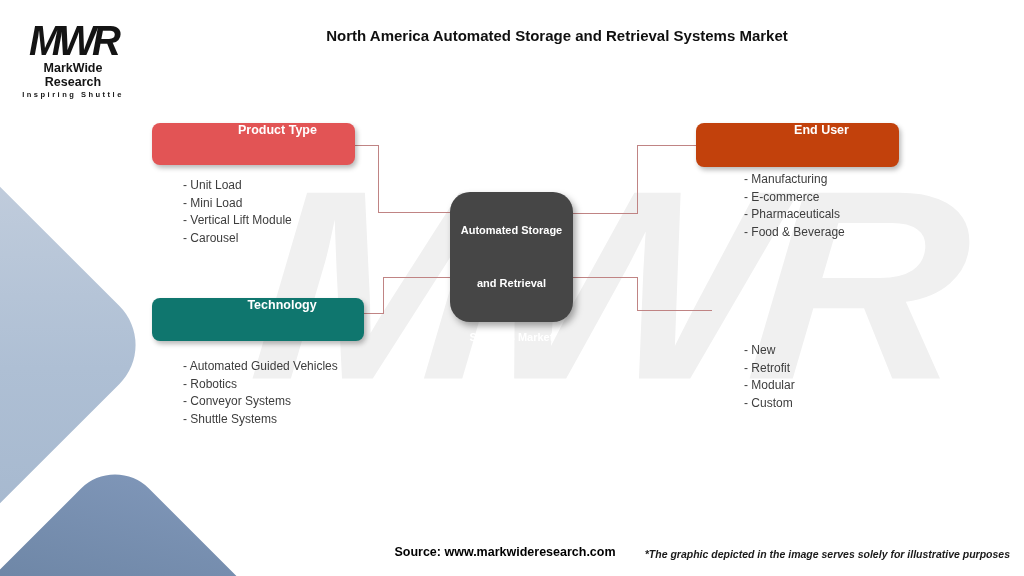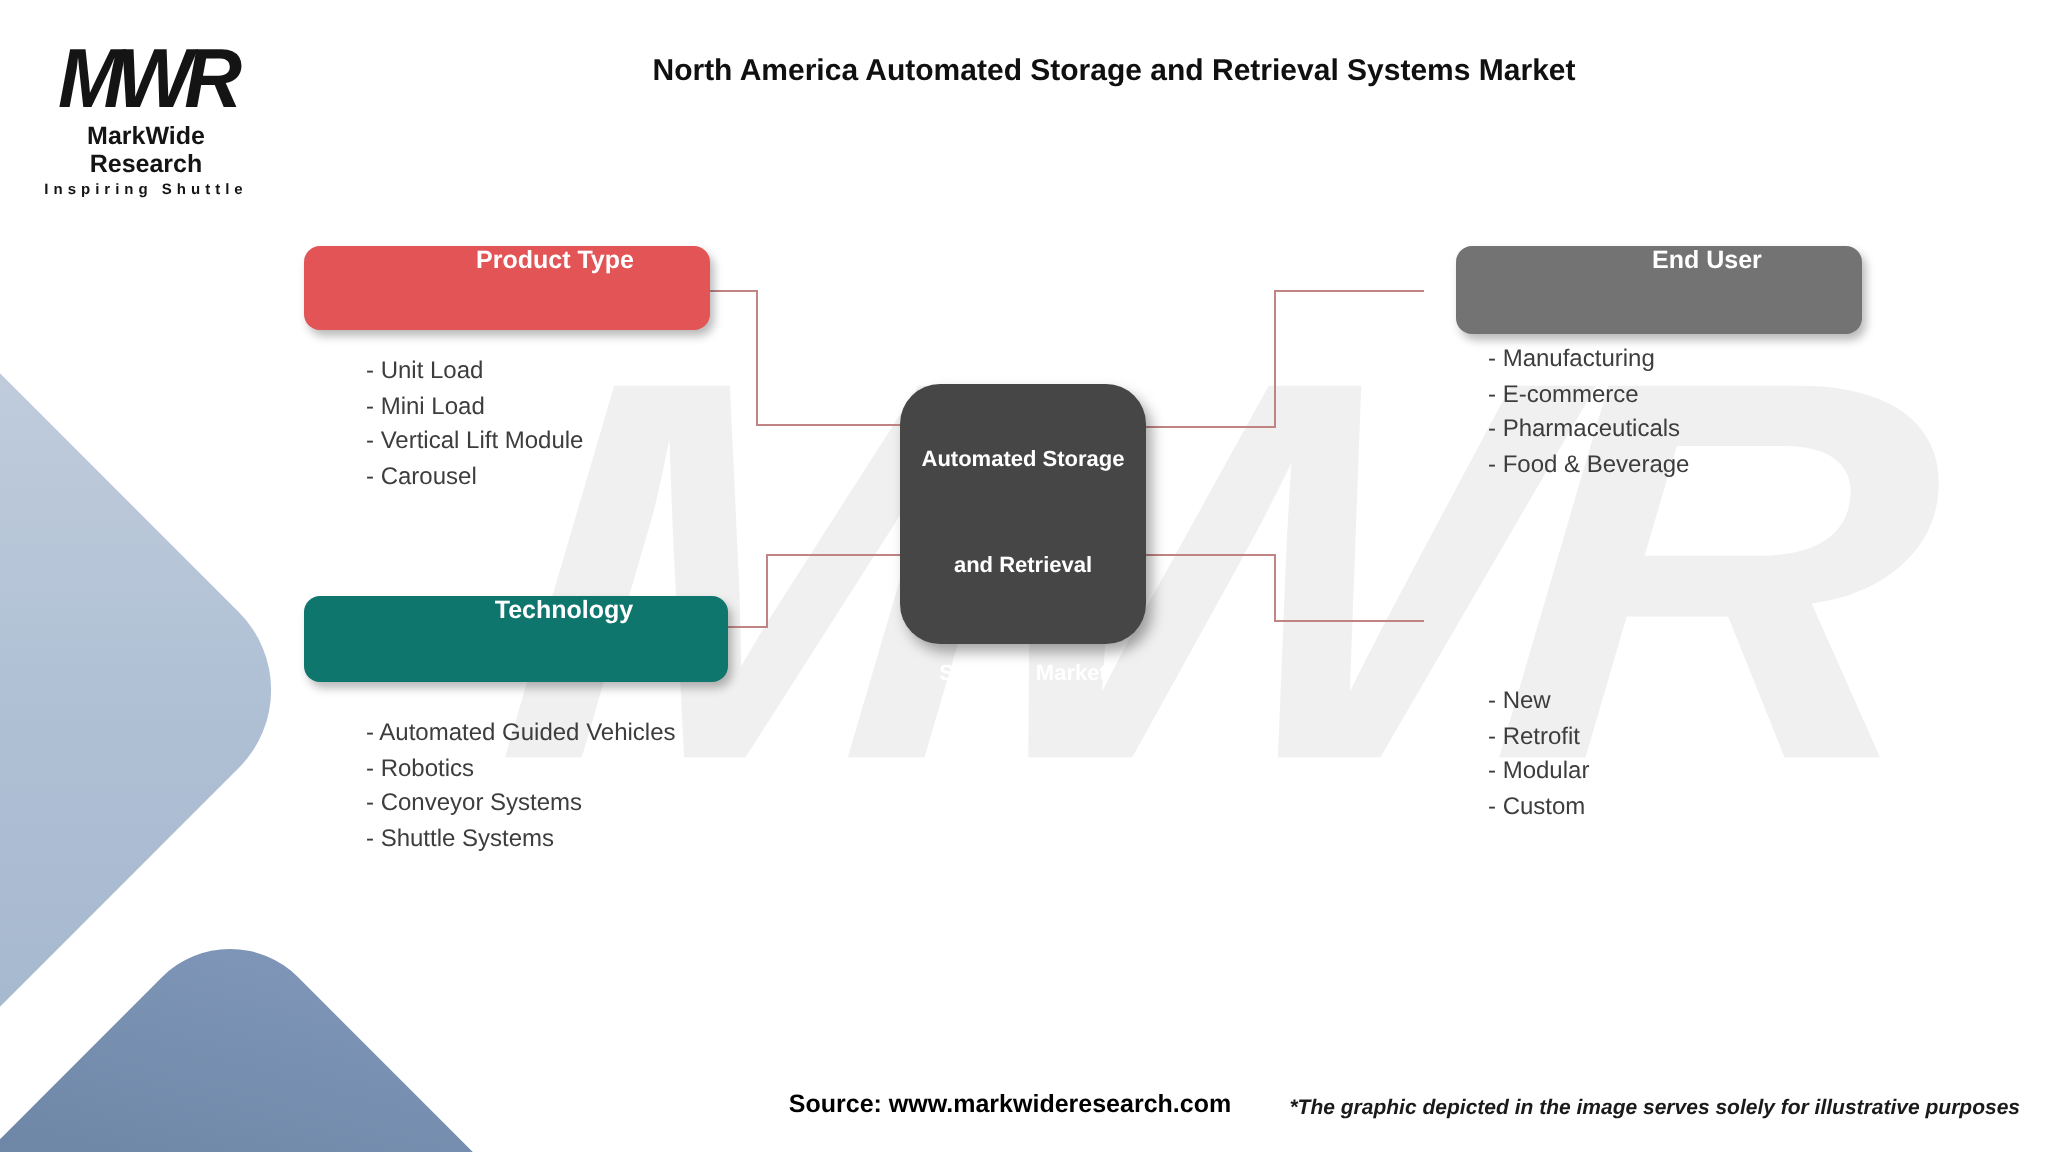--- a/index.html
+++ b/index.html
@@ -111,21 +111,21 @@
   <div class="cat-box" style="left: 152px; top: 123px; width: 155px; height: 42px; background: rgb(226, 84, 85);">
     <span>Product Type</span>
   </div>
   <div class="cat-list" style="left:183px;top:177px">
     <div>- Unit Load</div>
     <div>- Mini Load</div>
     <div>- Vertical Lift Module</div>
     <div>- Carousel</div>
   </div>
 
-  <div class="cat-box" style="left: 728px; top: 123px; width: 155px; height: 44px; background: #737373;">
+  <div class="cat-box" style="left: 696px; top: 123px; width: 155px; height: 44px; background: #c2410c;">
     <span>End User</span>
   </div>
   <div class="cat-list" style="left:744px;top:171px">
     <div>- Manufacturing</div>
     <div>- E-commerce</div>
     <div>- Pharmaceuticals</div>
     <div>- Food &amp; Beverage</div>
   </div>
 
   <div class="cat-box" style="left: 152px; top: 298px; width: 164px; height: 43px; background: #0f766e;">

